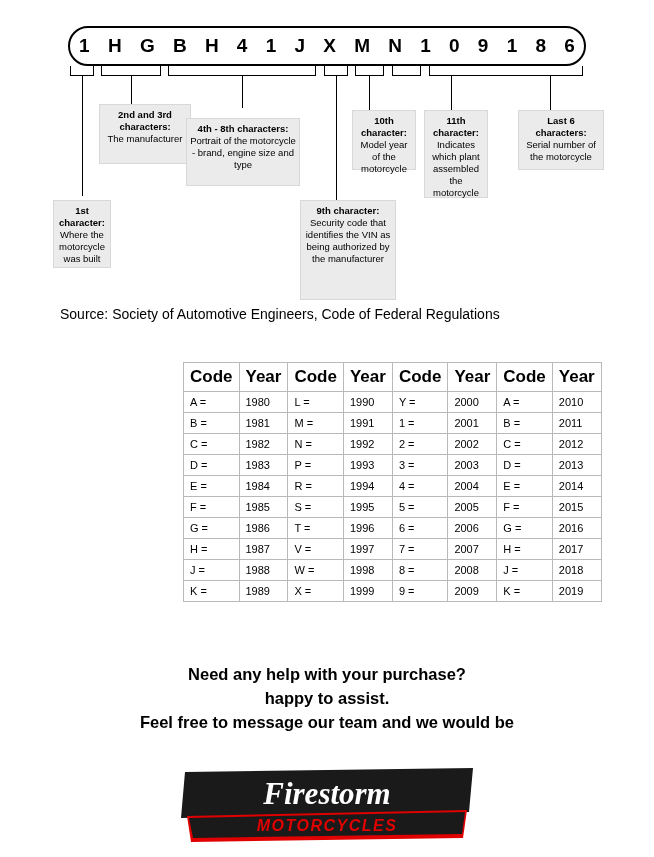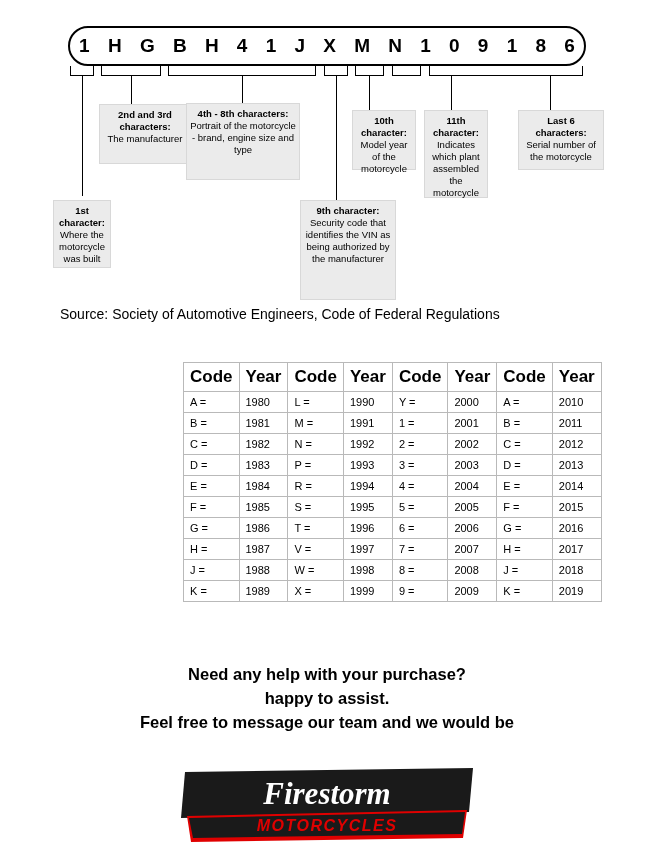--- a/index.html
+++ b/index.html
@@ -183,21 +183,21 @@
   <div class="callout" style="left:53px; top:200px; width:58px; height:68px;">
     <b>1st character:</b><br>
     <span>Where the motorcycle was built</span>
   </div>
 
   <div class="callout" style="left:99px; top:104px; width:92px; height:60px;">
     <b>2nd and 3rd characters:</b><br>
     <span>The manufacturer</span>
   </div>
 
-  <div class="callout" style="left:186px; top:103px; width:114px; height:77px;">
+  <div class="callout" style="left:186px; top:118px; width:114px; height:68px;">
     <b>4th - 8th characters:</b><br>
     <span>Portrait of the motorcycle - brand, engine size and type</span>
   </div>
 
   <div class="callout" style="left:300px; top:200px; width:96px; height:100px;">
     <b>9th character:</b><br>
     <span>Security code that identifies the VIN as being authorized by the manufacturer</span>
   </div>
 
   <div class="callout" style="left:352px; top:110px; width:64px; height:60px;">

